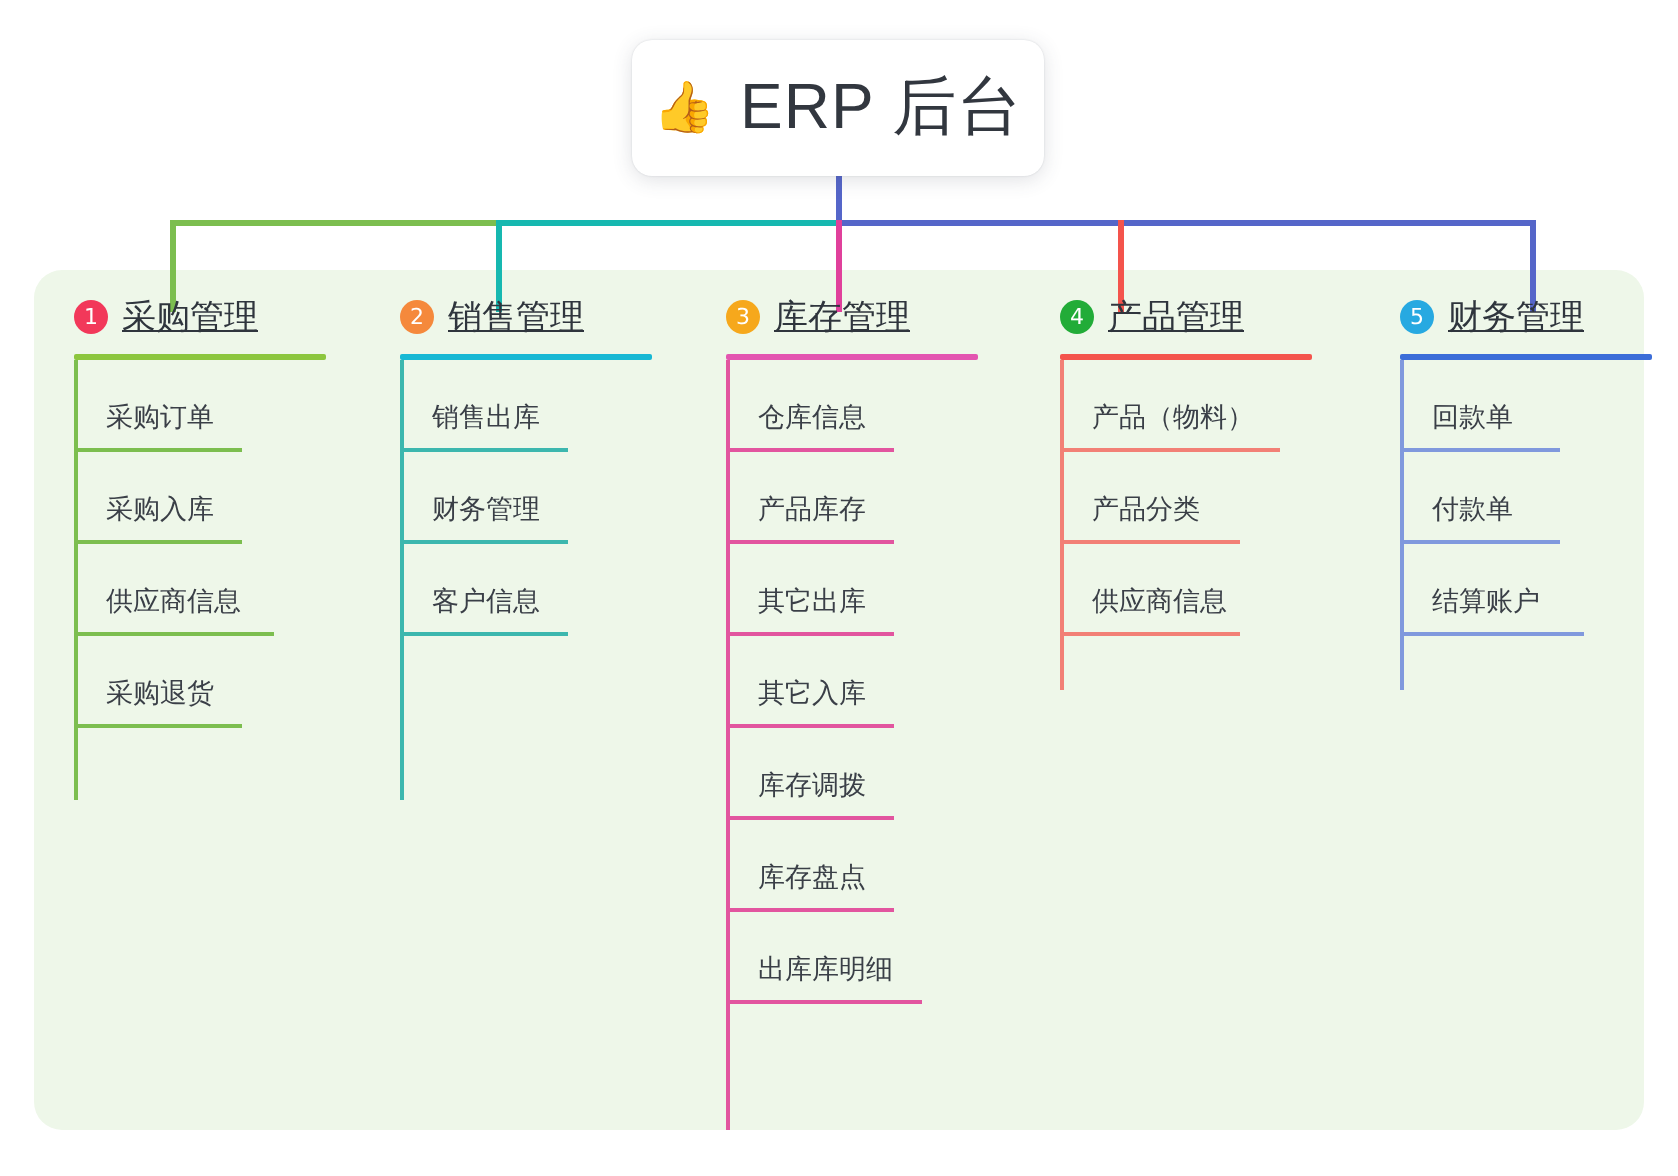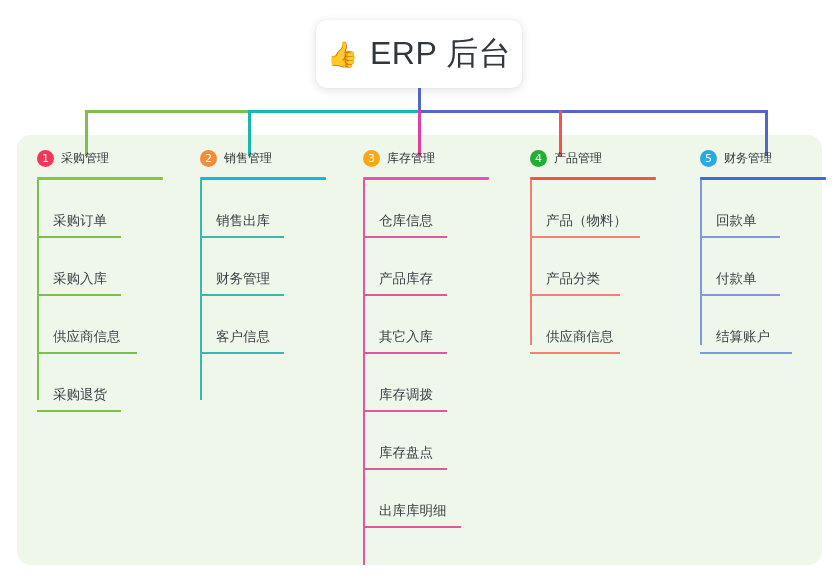--- a/index.html
+++ b/index.html
@@ -86,43 +86,44 @@
     height: 17px;
     border-radius: 50%;
     color: #ffffff;
     font-size: 11px;
     line-height: 17px;
     text-align: center;
     font-family: "DejaVu Sans", sans-serif;
     flex: 0 0 auto;
   }
   .col-title {
-    font-size: 12px;
+    font-size: 17px;
     color: #2f353d;
     white-space: nowrap;
+    text-decoration: underline;
   }
   .head-rule {
     height: 3px;
     margin-top: 6px;
     border-radius: 1px;
   }
 
   .items {
     position: relative;
     margin-top: 0;
   }
   .spine {
     position: absolute;
     left: 20px;
     top: 0;
     width: 2px;
   }
   .item {
     position: relative;
-    height: 58px;
+    height: 46px;
     box-sizing: border-box;
     text-align: right;
   }
   .item-label {
     position: absolute;
     left: 36px;
     bottom: 8px;
     font-size: 13.5px;
     color: #3a3f47;
     white-space: nowrap;
@@ -217,20 +218,24 @@
         <div class="spine" style="background: rgb(226, 85, 159); height: 385px;"></div>
         <div class="item">
           <span class="item-label">仓库信息</span>
           <div class="item-rule" style="background: rgb(226, 85, 159); width: 84px;"></div>
         </div>
         <div class="item">
           <span class="item-label">产品库存</span>
           <div class="item-rule" style="background: rgb(226, 85, 159); width: 84px;"></div>
         </div>
         <div class="item">
+          <span class="item-label">其它出库</span>
+          <div class="item-rule" style="background: rgb(226, 85, 159); width: 84px;"></div>
+        </div>
+        <div class="item">
           <span class="item-label">其它入库</span>
           <div class="item-rule" style="background: rgb(226, 85, 159); width: 84px;"></div>
         </div>
         <div class="item">
           <span class="item-label">库存调拨</span>
           <div class="item-rule" style="background: rgb(226, 85, 159); width: 84px;"></div>
         </div>
         <div class="item">
           <span class="item-label">库存盘点</span>
           <div class="item-rule" style="background: rgb(226, 85, 159); width: 84px;"></div>

